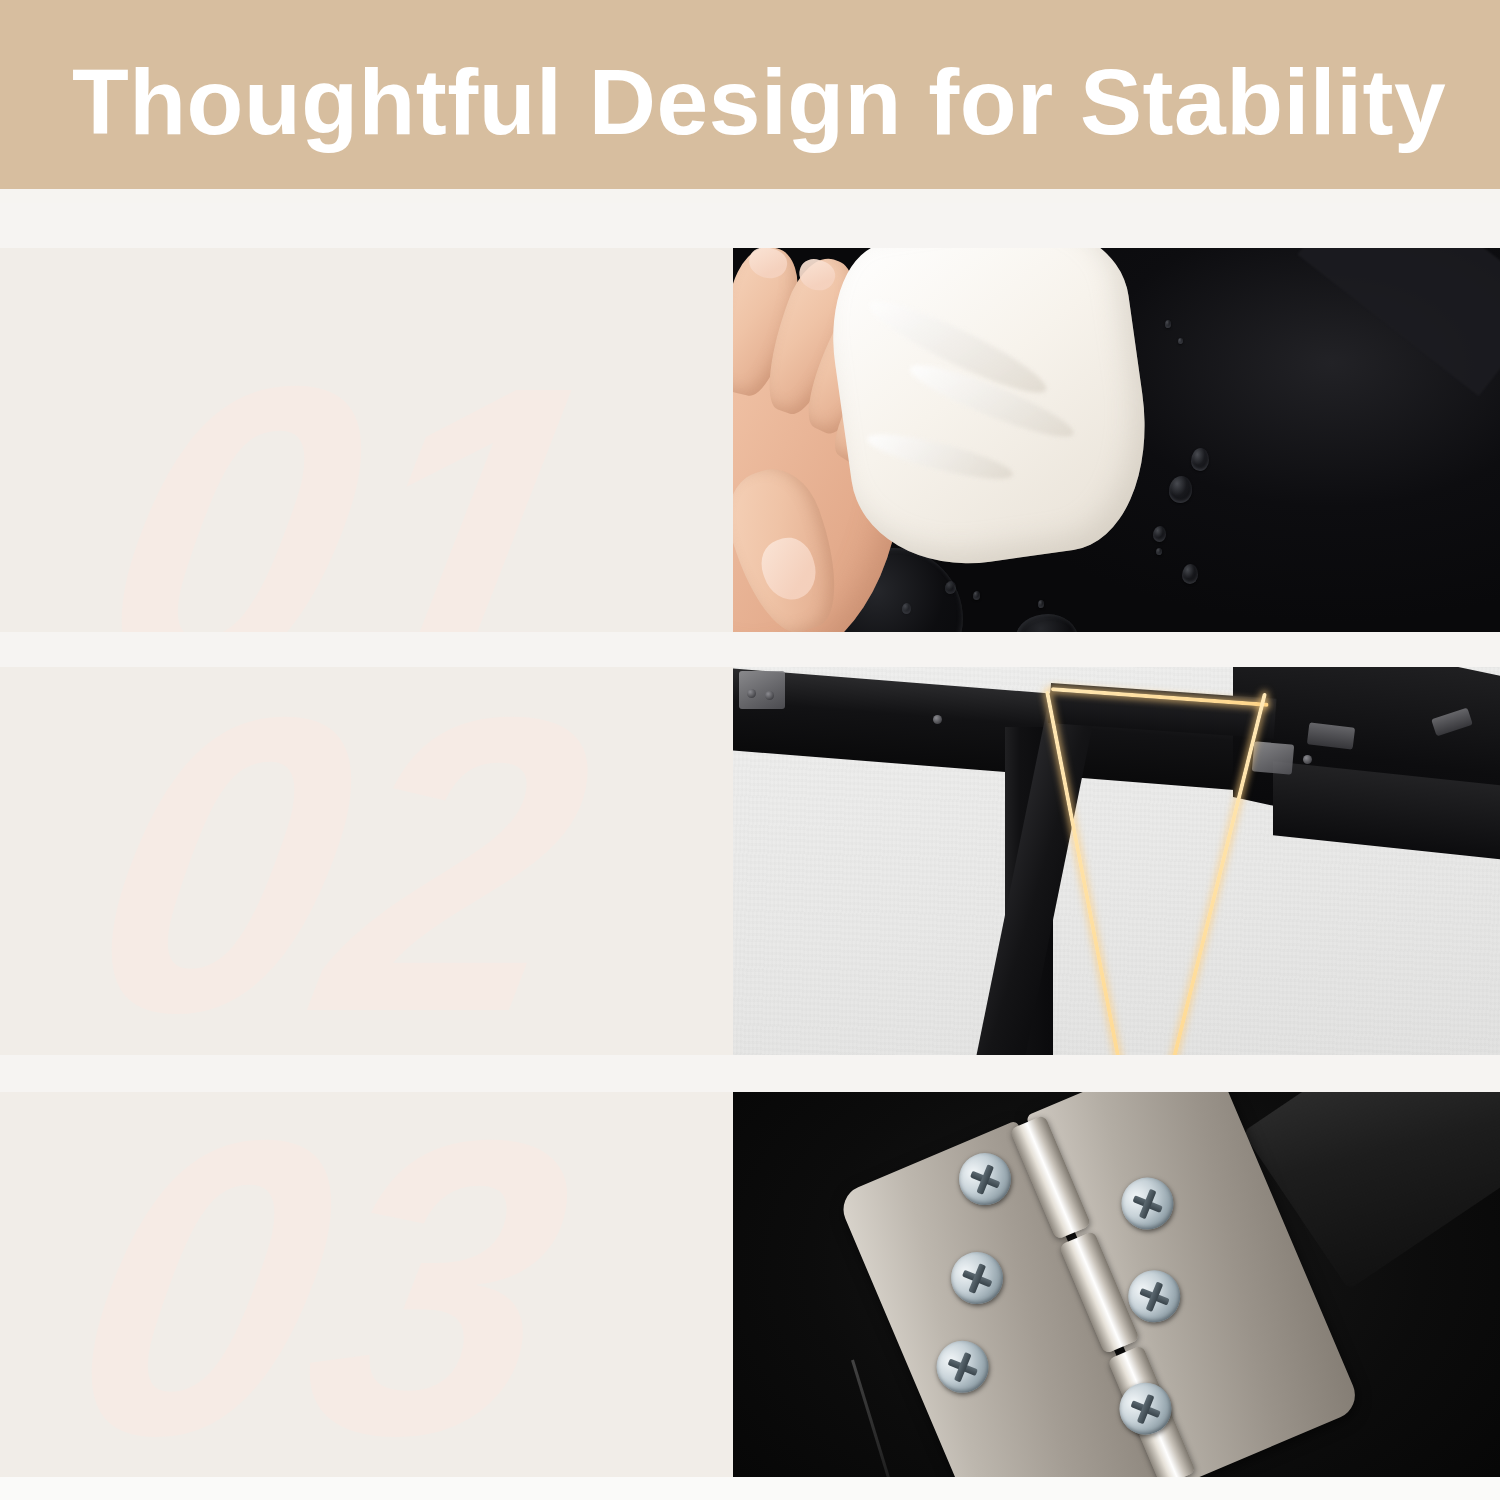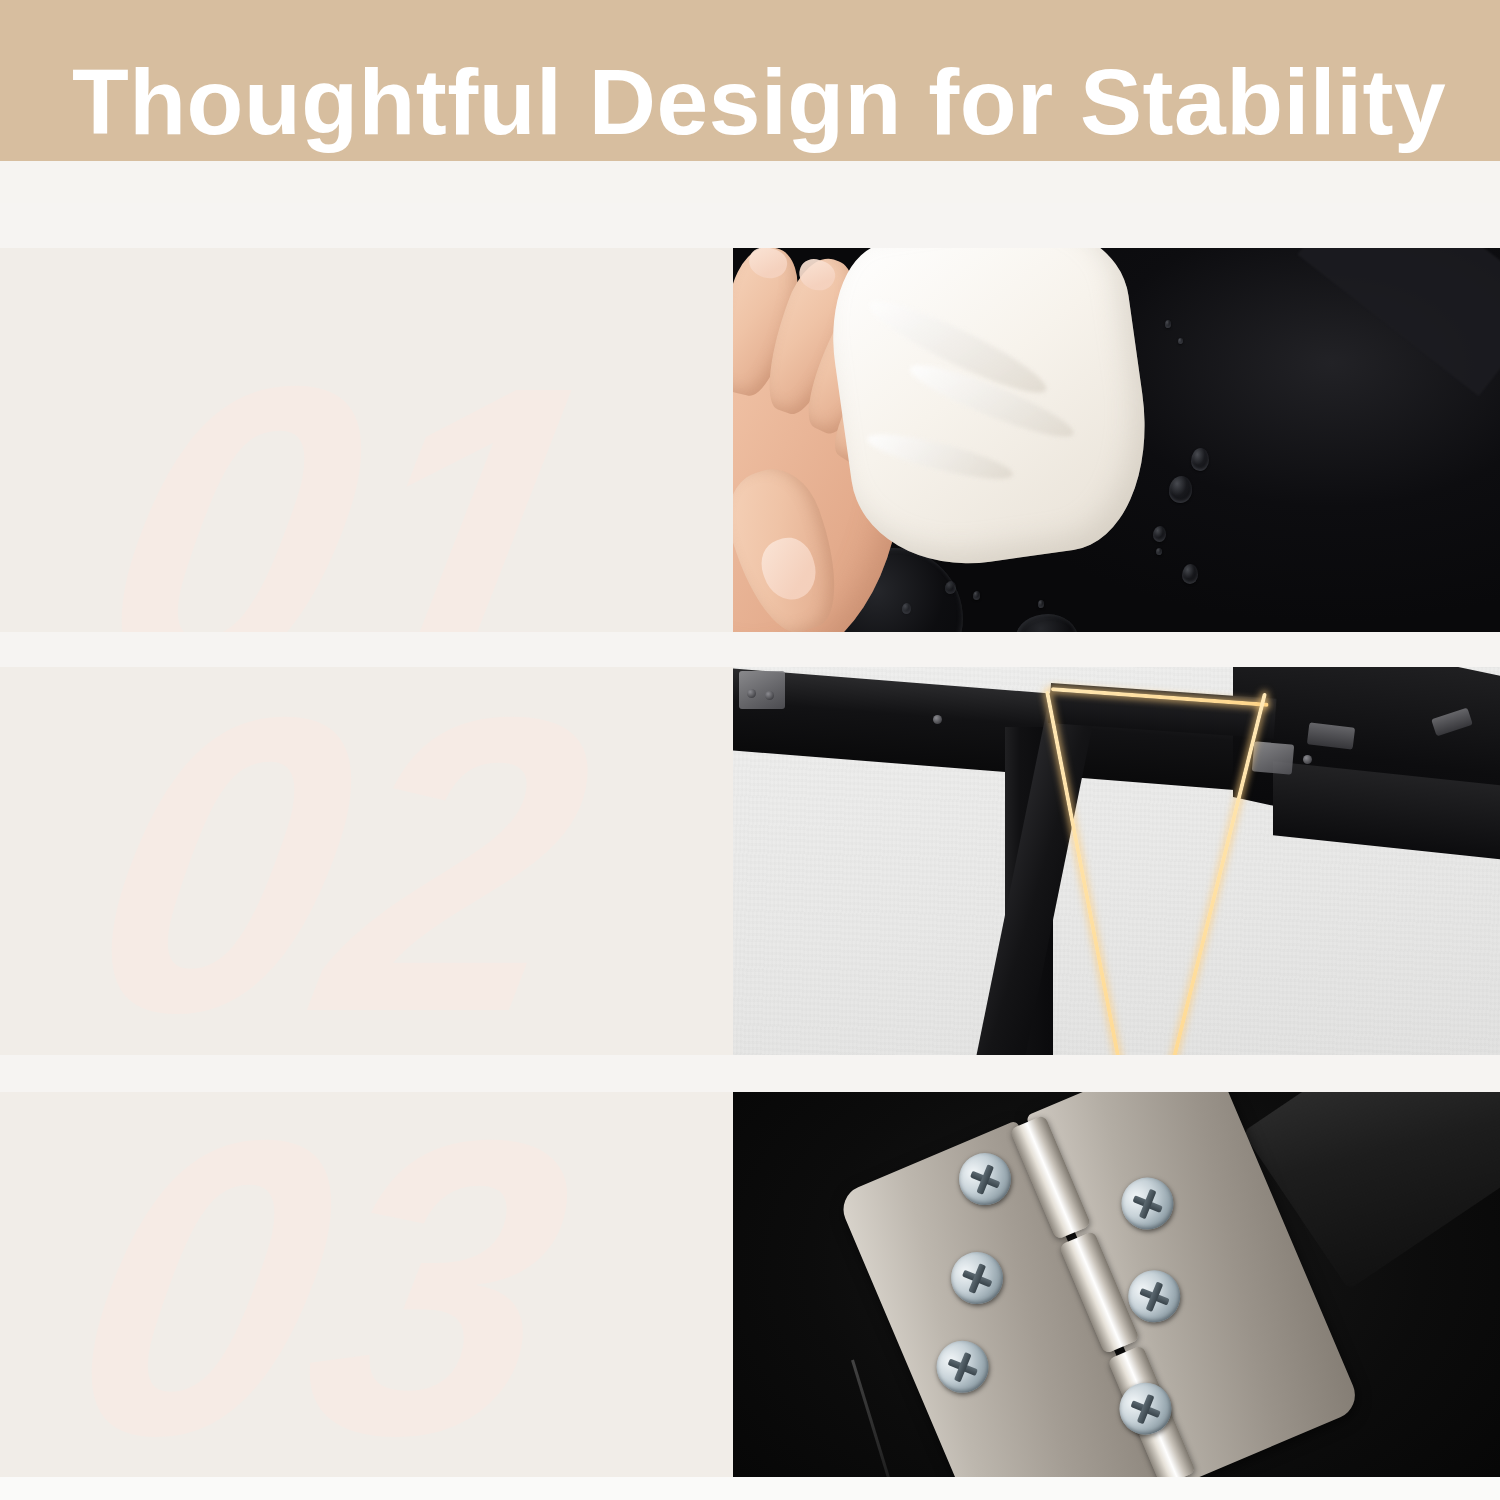--- a/index.html
+++ b/index.html
@@ -15,21 +15,21 @@
   #page {
     position:relative;
     width:1500px; height:1500px;
     background:#F6F4F1;
   }
 
   
   .header-band {
     position:absolute;
     left:0; top:0;
-    width:1500px; height:161px;
+    width:1500px; height:189px;
     background:#D7BE9F;
   }
   .header-title {
     position:absolute;
     left:72px;
     top:38px;
     width:1360px;
     height:128px;
     line-height:128px;
     color:#FFFFFF;

